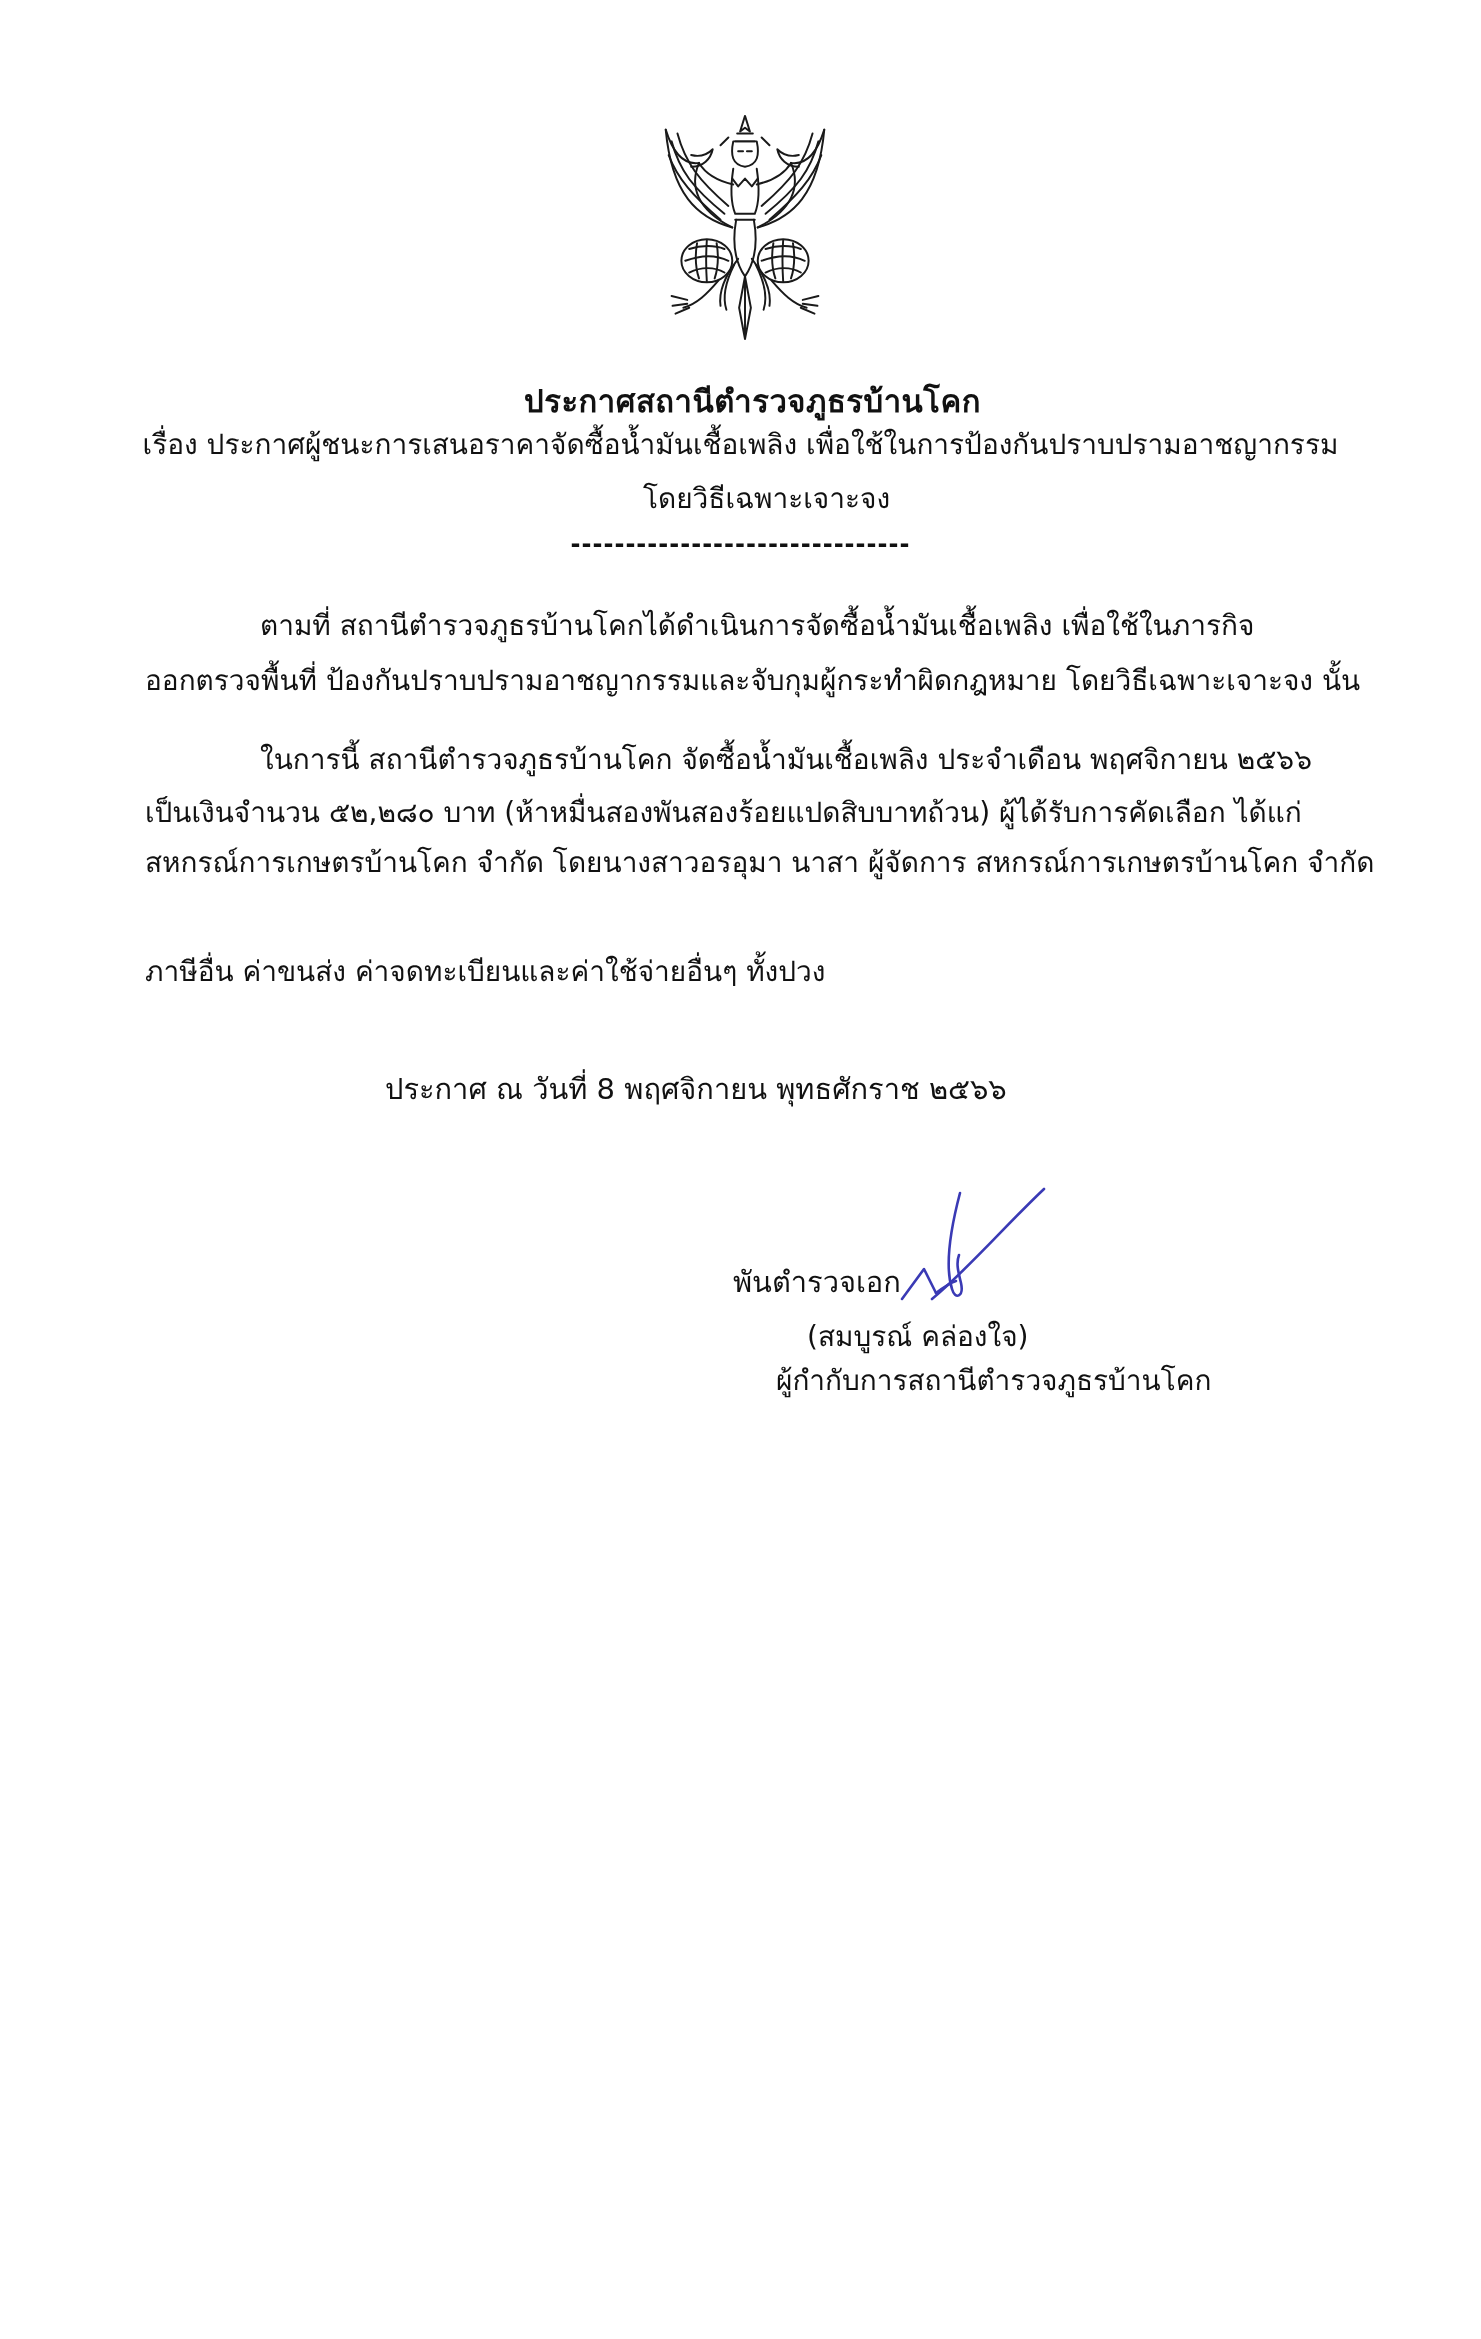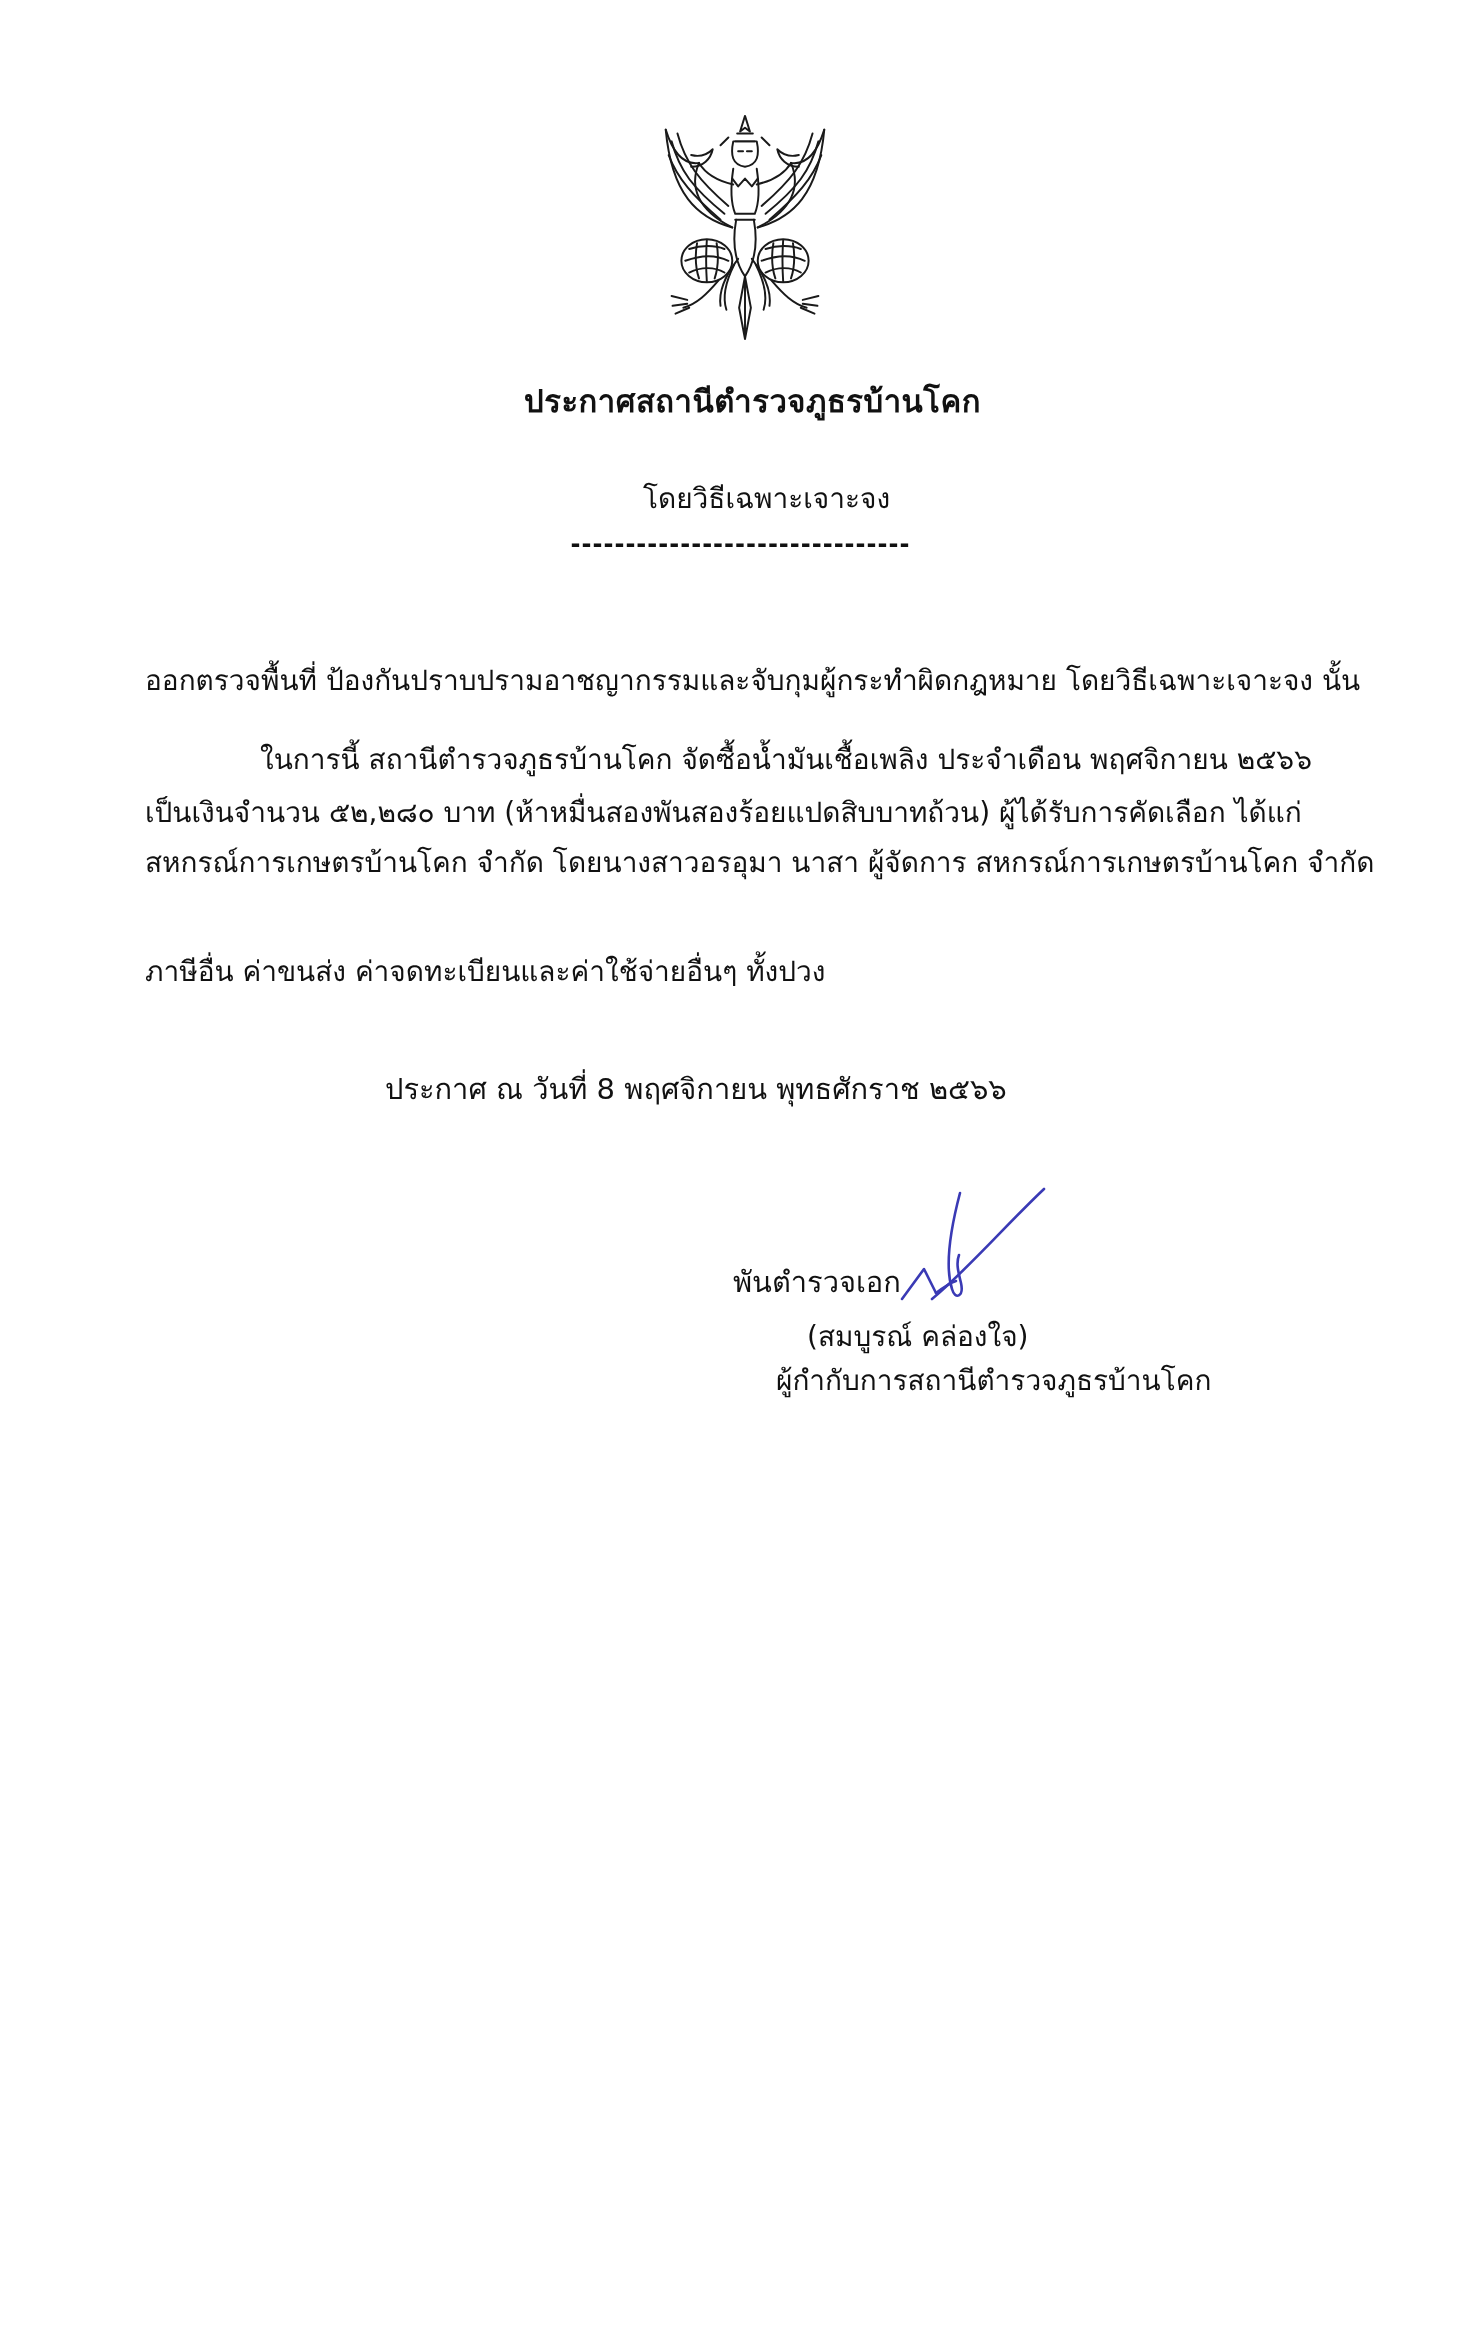--- a/index.html
+++ b/index.html
@@ -131,25 +131,27 @@
         <path d="M164,192 L180,188 M164,196 L179,198 M162,200 L176,206"></path>
 
         <path d="M105,168 L99,200 L105,232 L111,200 Z"></path>
         <path d="M105,168 L105,226"></path>
       </g>
     </svg>
   </div>
 
   <div class="abs center-line doc-title" style="top:376px;">ประกาศสถานีตำรวจภูธรบ้านโคก</div>
 
+  <div class="abs center-line doc-subtitle" style="top:422px;">เรื่อง ประกาศผู้ชนะการเสนอราคาจัดซื้อน้ำมันเชื้อเพลิง เพื่อใช้ในการป้องกันปราบปรามอาชญากรรม</div>
 
   <div class="abs center-line doc-subtitle" style="top:476px;margin-left:26px;">โดยวิธีเฉพาะเจาะจง</div>
 
   <div class="abs center-line divider" style="top:530px;">-------------------------------</div>
 
+  <div class="abs body-line indented" style="top:603px;">ตามที่ สถานีตำรวจภูธรบ้านโคกได้ดำเนินการจัดซื้อน้ำมันเชื้อเพลิง เพื่อใช้ในภารกิจ</div>
   <div class="abs body-line" style="top:658px;">ออกตรวจพื้นที่ ป้องกันปราบปรามอาชญากรรมและจับกุมผู้กระทำผิดกฎหมาย โดยวิธีเฉพาะเจาะจง นั้น</div>
 
   <div class="abs body-line indented" style="top:737px;">ในการนี้ สถานีตำรวจภูธรบ้านโคก จัดซื้อน้ำมันเชื้อเพลิง ประจำเดือน พฤศจิกายน ๒๕๖๖</div>
   <div class="abs body-line" style="top:790px;">เป็นเงินจำนวน ๕๒,๒๘๐ บาท (ห้าหมื่นสองพันสองร้อยแปดสิบบาทถ้วน) ผู้ได้รับการคัดเลือก ได้แก่</div>
   <div class="abs body-line" style="top:840px;">สหกรณ์การเกษตรบ้านโคก จำกัด โดยนางสาวอรอุมา นาสา ผู้จัดการ สหกรณ์การเกษตรบ้านโคก จำกัด</div>
   <div class="abs body-line" style="top:949px;">ภาษีอื่น ค่าขนส่ง ค่าจดทะเบียนและค่าใช้จ่ายอื่นๆ ทั้งปวง</div>
 
   <div class="abs date-line" style="top:1066px;">ประกาศ ณ วันที่   8   พฤศจิกายน  พุทธศักราช ๒๕๖๖</div>
 
   <div class="abs sig-rank" style="top:1259px;">พันตำรวจเอก</div>

